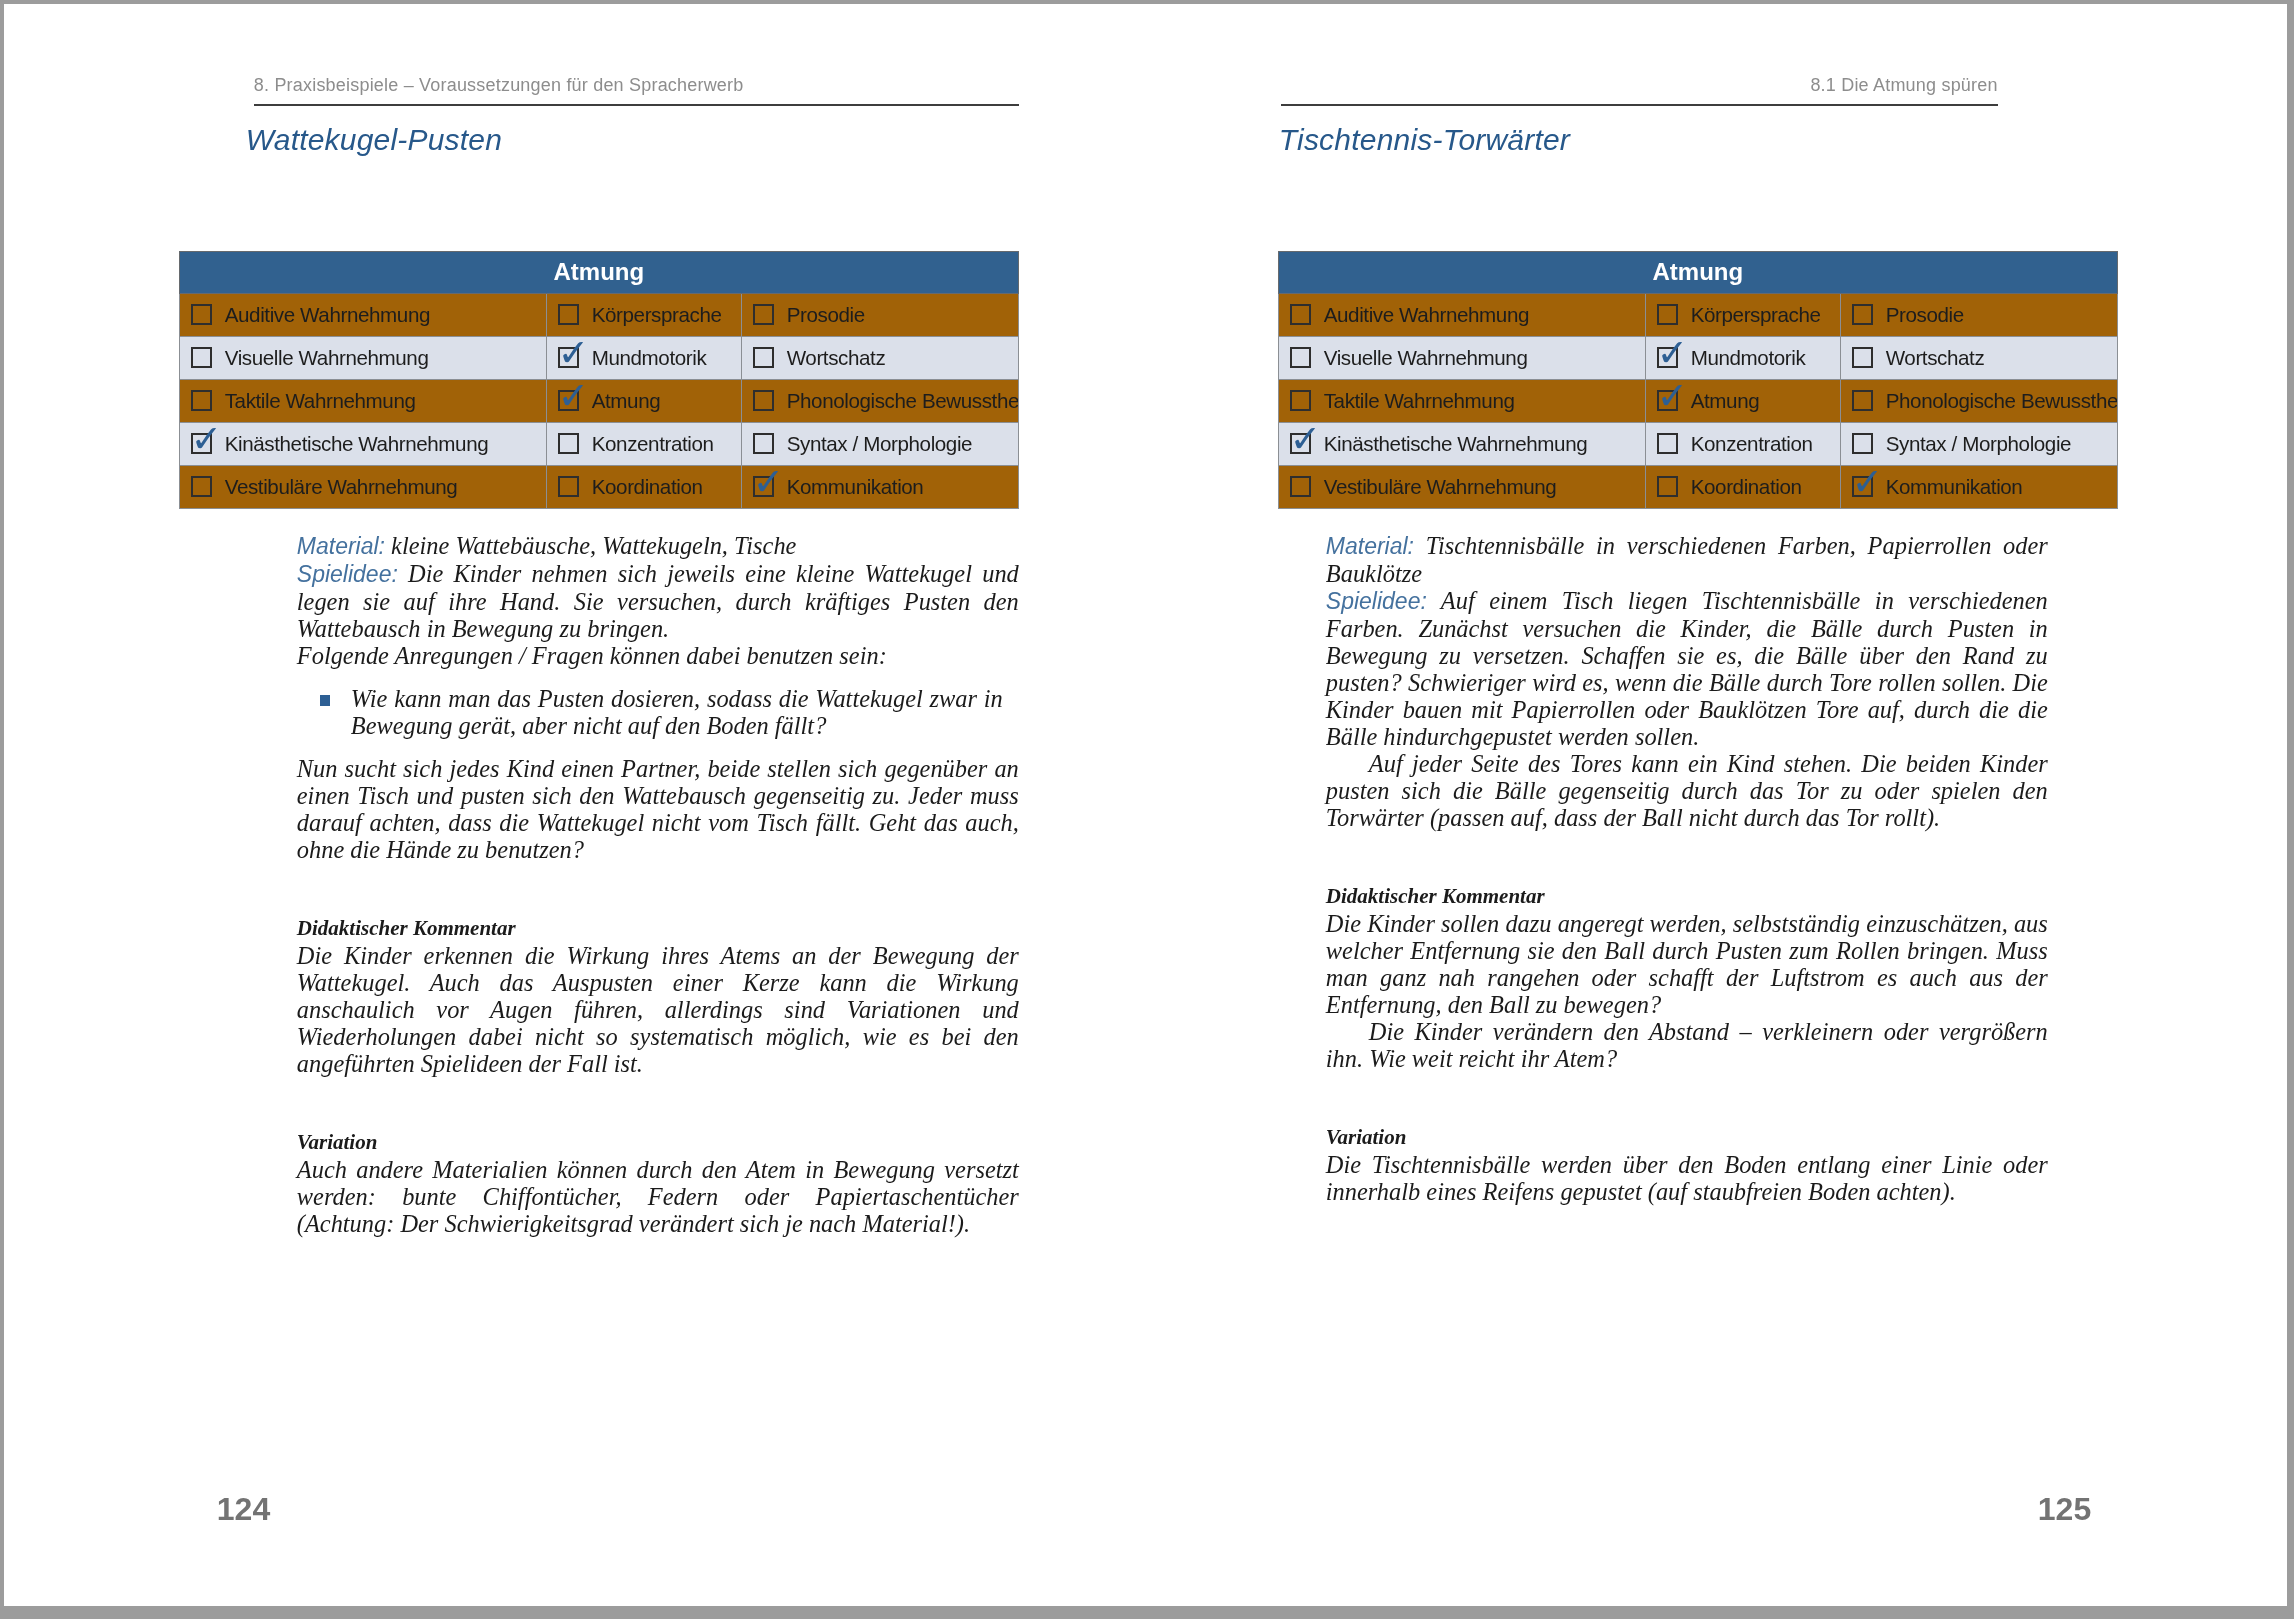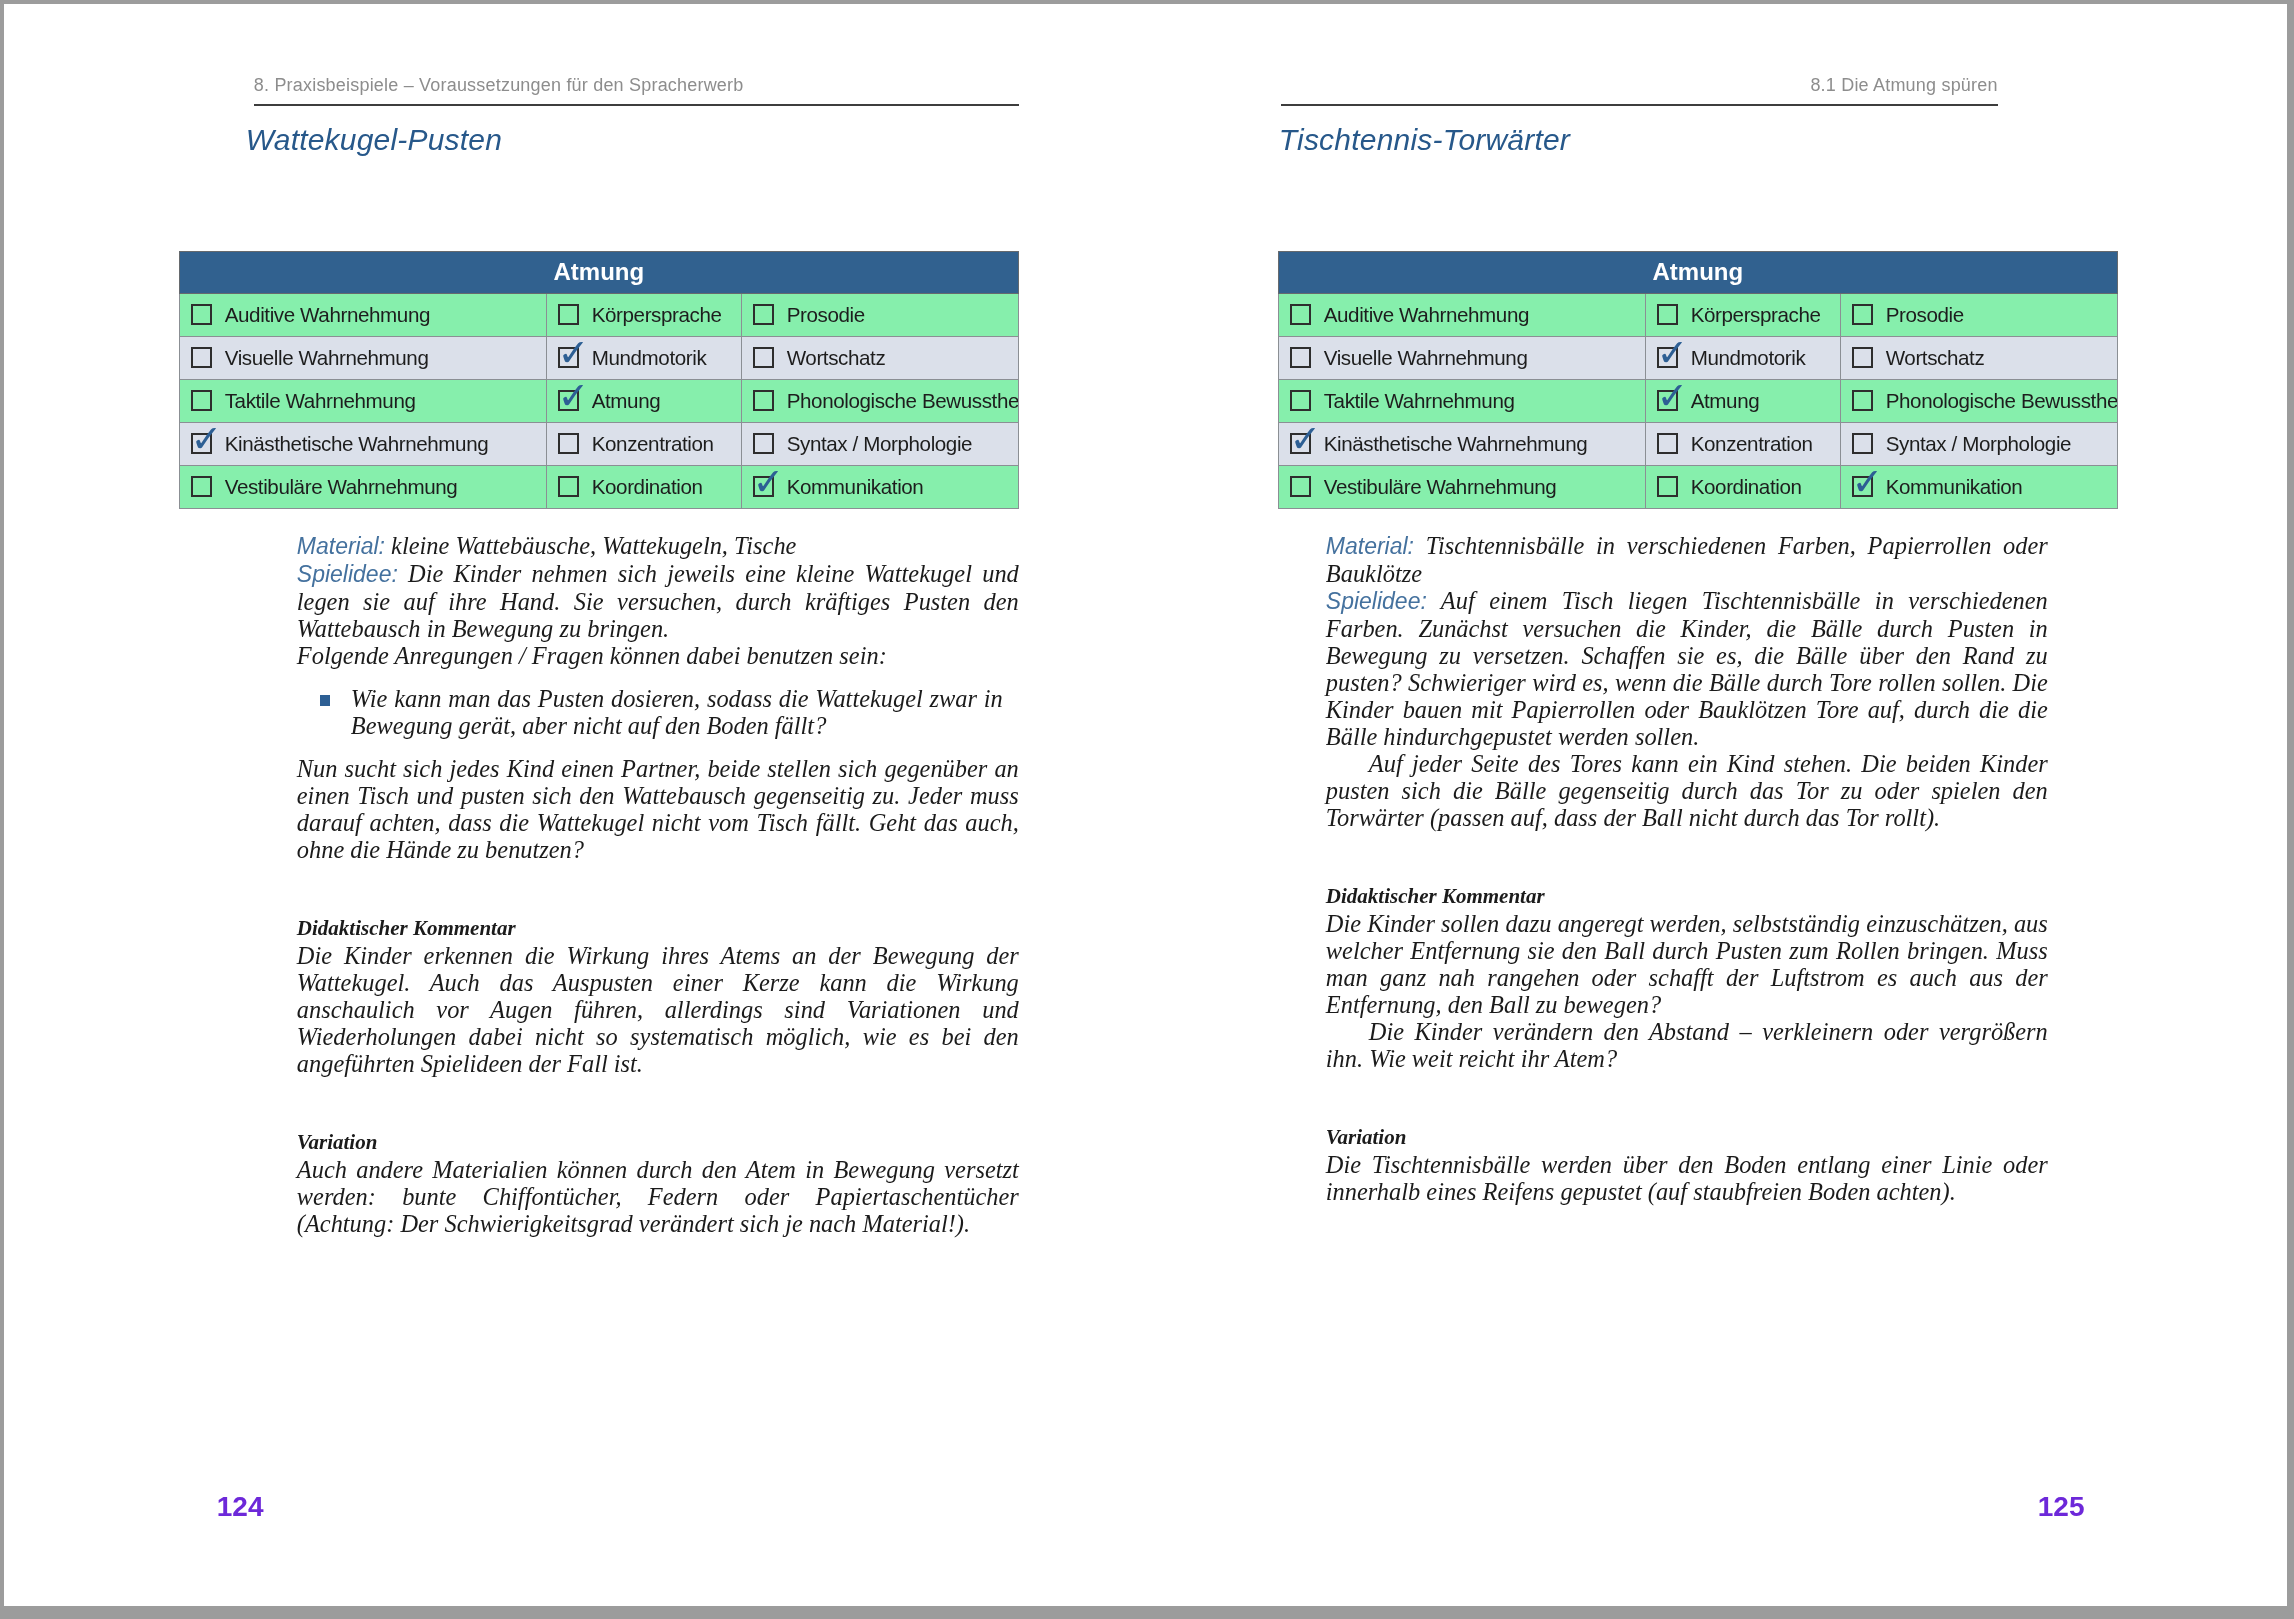--- a/index.html
+++ b/index.html
@@ -50,21 +50,21 @@
     font-size:24px;font-weight:bold;
     height:39px;text-align:center;
     border:1.9px solid #666a6e;
   }
   table.skills td{
     height:42px;
     border:1.9px solid #8b8f94;
     font-size:20.6px;letter-spacing:-0.4px;color:#1d1d1d;
     padding:0 5.7px 0 11.5px;
     white-space:nowrap;overflow:hidden;
-    background:#86efac;
+    background:#a16207;
   }
   table.skills tbody tr:nth-child(even) td{background:#dbe0ea;}
   .cb{
     display:inline-block;width:17px;height:17px;
     border:2.4px solid #2e2e2e;
     margin-right:12.4px;vertical-align:-2.9px;
     position:relative;background:transparent;
   }
   .cb.checked::after{
     content:"\2713";
@@ -98,21 +98,21 @@
   ul.dash li{position:relative;}
   ul.dash li::before{
     content:"";position:absolute;left:-31px;top:10.5px;
     width:10.5px;height:10.5px;background:#2d5f94;
   }
   .indent{text-indent:43px;}
 
   
   .pageno{
     position:absolute;top:1487px;
-    font-size:28px;font-weight:bold;color:#6d28d9;
+    font-size:32px;font-weight:bold;color:#737373;
     font-family:"Liberation Sans",sans-serif;
   }
   .pageno-left{left:38px;}
   .pageno-right{left:760px;}
 </style>
 </head>
 <body>
 
 <div class="frame">
 

